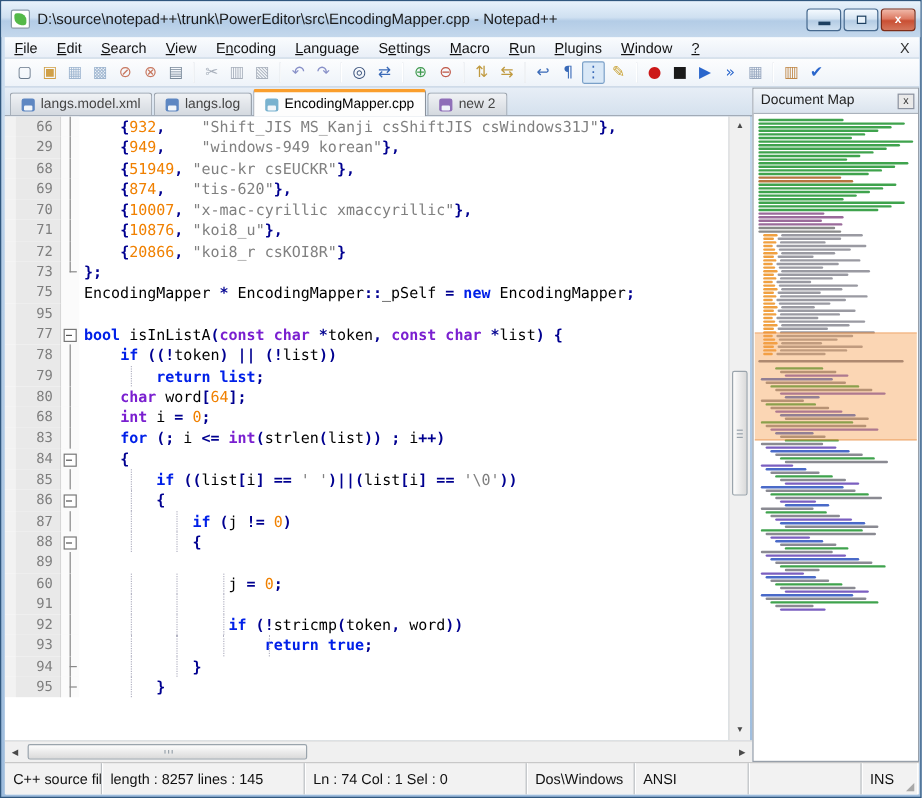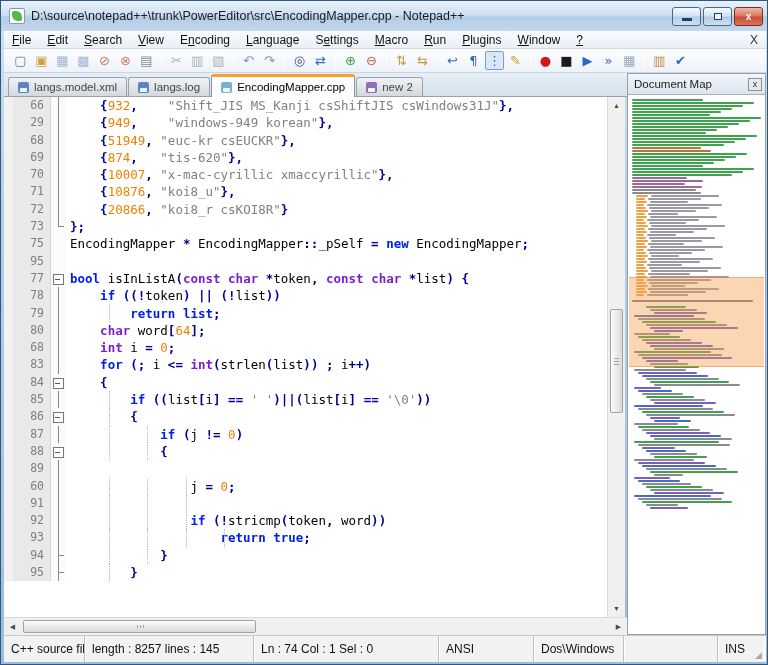--- a/index.html
+++ b/index.html
@@ -724,25 +724,25 @@
   <div class="statusbar" id="statusbar">
       <div class="sfield" style="width: 81px;">
         <span>C++ source fil</span>
       </div>
       <div class="sfield" style="width: 169px;">
         <span>length : 8257     lines : 145</span>
       </div>
       <div class="sfield" style="width: 185px;">
         <span>Ln : 74     Col : 1     Sel : 0</span>
       </div>
+      <div class="sfield" style="width: 90px;">
+        <span>Dos\Windows</span>
+      </div>
       <div class="sfield" style="width: 95px;">
         <span>ANSI</span>
-      </div>
-      <div class="sfield" style="width: 90px;">
-        <span>Dos\Windows</span>
       </div>
       <div class="sfield" style="width: 94px;">
         <span></span>
       </div>
       <div class="sfield last" style="width: 46px;">
         <span>INS</span>
         <span class="grip">◢</span>
       </div>
     </div>
 

